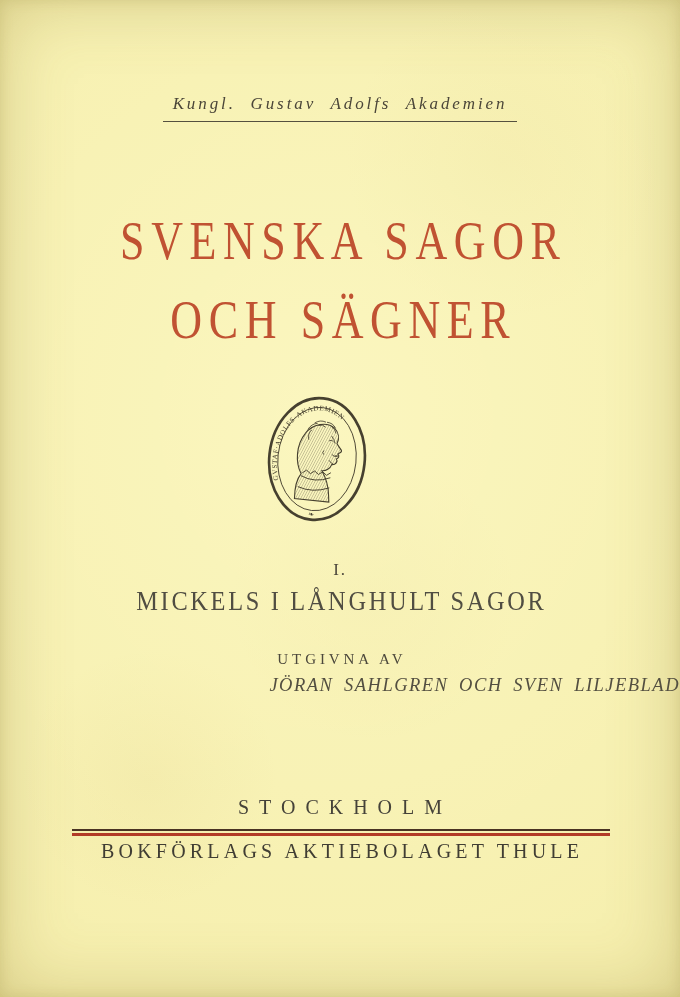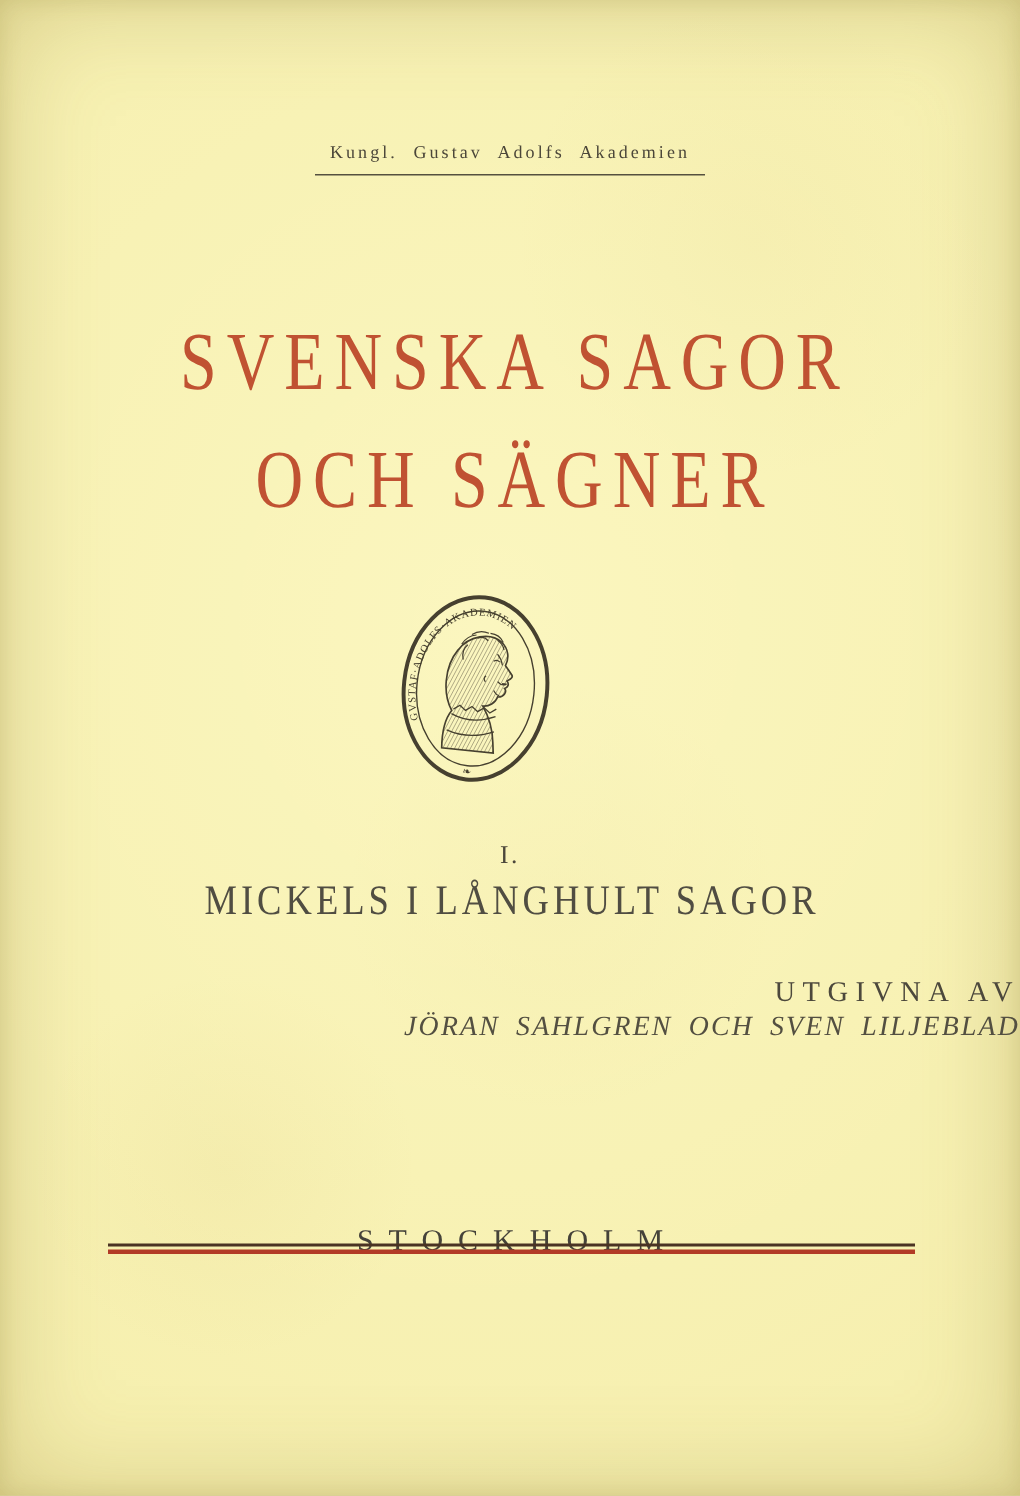--- a/index.html
+++ b/index.html
@@ -12,46 +12,46 @@
       radial-gradient(circle 160px at 22% 78%, rgba(205,175,90,0.10), rgba(205,175,90,0) 80%),
       radial-gradient(circle 200px at 74% 16%, rgba(205,175,90,0.08), rgba(205,175,90,0) 80%),
       radial-gradient(circle 180px at 55% 60%, rgba(210,185,95,0.08), rgba(210,185,95,0) 80%),
       #f6efae;
     box-shadow: inset 0 0 70px rgba(135,115,35,0.30), inset 0 0 14px rgba(135,115,35,0.18);
     overflow:hidden;
     font-family:"Liberation Serif","DejaVu Serif",serif;
   }
   .abs{position:absolute;left:0;width:100%;text-align:center;white-space:nowrap;}
   .society{
-    top:94px;font-size:12px;
+    top:94px;font-size:17px;font-style:italic;
     letter-spacing:0.17em;word-spacing:0.45em;color:#4b4639;
   }
   .society .underlined{
     display:inline-block;padding:0 10px 7px 10px;
     border-bottom:1.6px solid #55503f;
   }
   .title-line{
     font-size:55px;color:#c05232;letter-spacing:0.15em;
     transform:scaleX(0.80);transform-origin:50% 50%;
     text-indent:0.15em;
   }
   .title1{top:209px;}
   .title2{top:288px;}
   .seal-wrap{position:absolute;left:263px;top:394px;width:108px;height:130px;}
   .roman{top:560px;font-size:17px;letter-spacing:0.1em;color:#4c473b;}
   .subtitle{
     top:585px;font-size:28px;color:#504d42;letter-spacing:0.11em;
     transform:scaleX(0.87);transform-origin:50% 50%;text-indent:0.11em;
   }
-  .utgivna{top:651px;font-size:19px;letter-spacing:0.26em;color:#4c483c;text-indent:0.26em;text-align:right;}
+  .utgivna{top:651px;font-size:15px;letter-spacing:0.26em;color:#4c483c;text-indent:0.26em;}
   .editors{
     top:675px;font-size:18.5px;font-style:italic;
     letter-spacing:0.08em;word-spacing:0.25em;color:#534f41;text-indent:0.08em;text-align:right;
   }
-  .city{top:816px;font-size:20px;letter-spacing:0.5em;color:#454239;text-indent:0.5em;}
+  .city{top:796px;font-size:20px;letter-spacing:0.5em;color:#454239;text-indent:0.5em;}
   .rule{position:absolute;left:72px;top:829px;width:538px;}
   .rule .dark{height:1.8px;background:#4a3323;}
   .rule .gap{height:2.2px;}
   .rule .red{height:2.8px;background:#b23b26;}
   .publisher{top:840px;font-size:20px;letter-spacing:0.21em;color:#403d33;text-indent:0.21em;}
   svg .ink{stroke:#46402f;}
 </style>
 </head>
 <body>
 
@@ -107,14 +107,15 @@
   <div class="abs editors">JÖRAN SAHLGREN OCH SVEN LILJEBLAD</div>
 
   <div class="abs city">STOCKHOLM</div>
 
   <div class="rule">
     <div class="dark"></div>
     <div class="gap"></div>
     <div class="red"></div>
   </div>
 
+  <div class="abs publisher">BOKFÖRLAGS AKTIEBOLAGET THULE</div>
 
 </div>
 
 </body></html>

